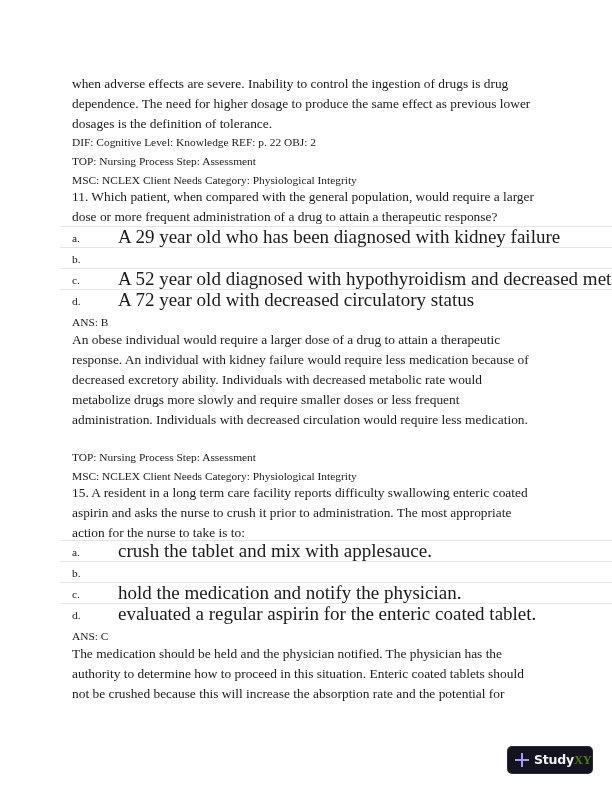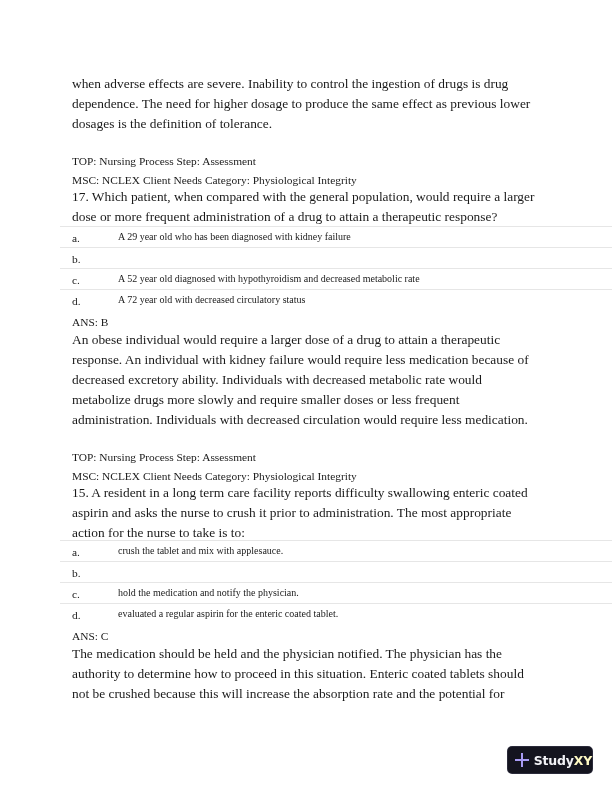--- a/index.html
+++ b/index.html
@@ -20,48 +20,49 @@
   }
   .options { position: absolute; left: 60px; right: 0; }
   .opt {
     position: relative; height: 21px; border-top: 1px solid #e6e6e6;
     box-sizing: border-box;
   }
   .opt-label {
     position: absolute; left: 12px; top: 3px; font-size: 11.4px; line-height: 16px;
   }
   .opt-text {
-    position: absolute; left: 58px; top: 1px; font-size: 10px; line-height: 18px; white-space: nowrap;
+    position: absolute; left: 58px; top: 1px; font-size: 19px; line-height: 18px; white-space: nowrap;
   }
   .badge {
     position: absolute; left: 508px; top: 747px; width: 84px; height: 26px;
     background: #14141f; border-radius: 4px;
     display: flex; align-items: center; box-sizing: border-box; padding-left: 7px;
     font-family: "DejaVu Sans", "Liberation Sans", sans-serif;
     box-shadow: 0 0 0 1px #2a2a3a;
   }
   .badge-plus { width: 14px; height: 14px; position: relative; margin-right: 5px; }
   .badge-plus::before, .badge-plus::after {
     content: ""; position: absolute; background: #a99cf5;
   }
   .badge-plus::before { left: 6px; top: 0; width: 2px; height: 14px; }
   .badge-plus::after { left: 0; top: 6px; width: 14px; height: 2px; }
   .badge-text { font-size: 12.5px; font-weight: bold; color: #f2f2f7; letter-spacing: -0.2px; }
-  .badge-accent { color: #fef9c3; }
+  .badge-accent { color: #4d7c0f; font-family: Liberation Serif, serif; }
 </style>
 </head>
 <body>
 
 <div class="page">
 
   <p class="para" style="top:74px;">when adverse effects are severe. Inability to control the ingestion of drugs is drug dependence. The need for higher dosage to produce the same effect as previous lower dosages is the definition of tolerance.</p>
+  <p class="meta" style="top:133px;">DIF: Cognitive Level: Knowledge REF: p. 22 OBJ: 2</p>
   <p class="meta" style="top:152px;">TOP: Nursing Process Step: Assessment</p>
   <p class="meta" style="top:171px;">MSC: NCLEX Client Needs Category: Physiological Integrity</p>
 
-  <p class="para" style="top:187px;">17. Which patient, when compared with the general population, would require a larger dose or more frequent administration of a drug to attain a therapeutic response?</p>
+  <p class="para" style="top:187px;">11. Which patient, when compared with the general population, would require a larger dose or more frequent administration of a drug to attain a therapeutic response?</p>
   <div class="options" style="top:226px;">
     <div class="opt">
       <span class="opt-label">a.</span>
       <span class="opt-text">A 29 year old who has been diagnosed with kidney failure</span>
     </div>
     <div class="opt">
       <span class="opt-label">b.</span>
     </div>
     <div class="opt">
       <span class="opt-label">c.</span>

